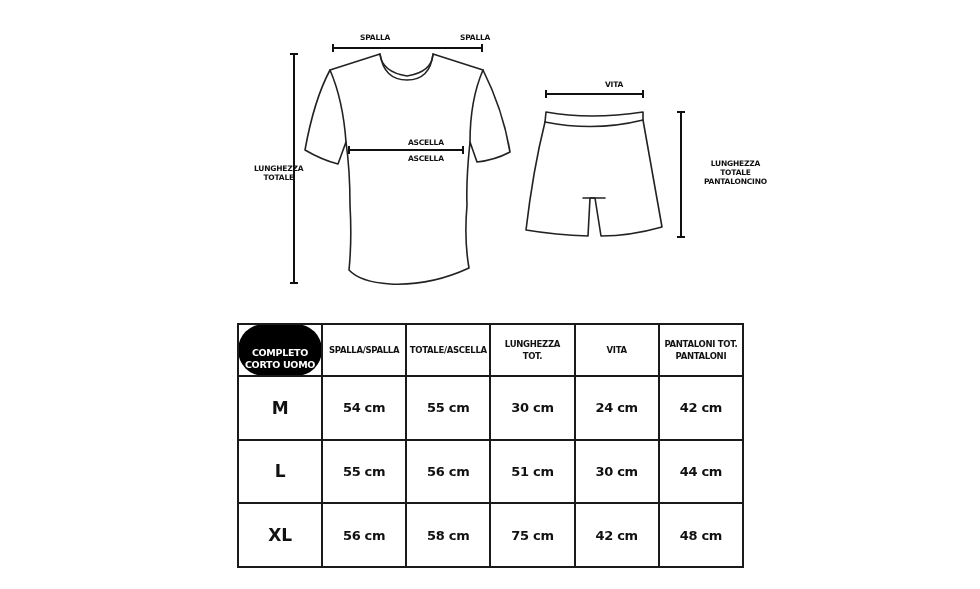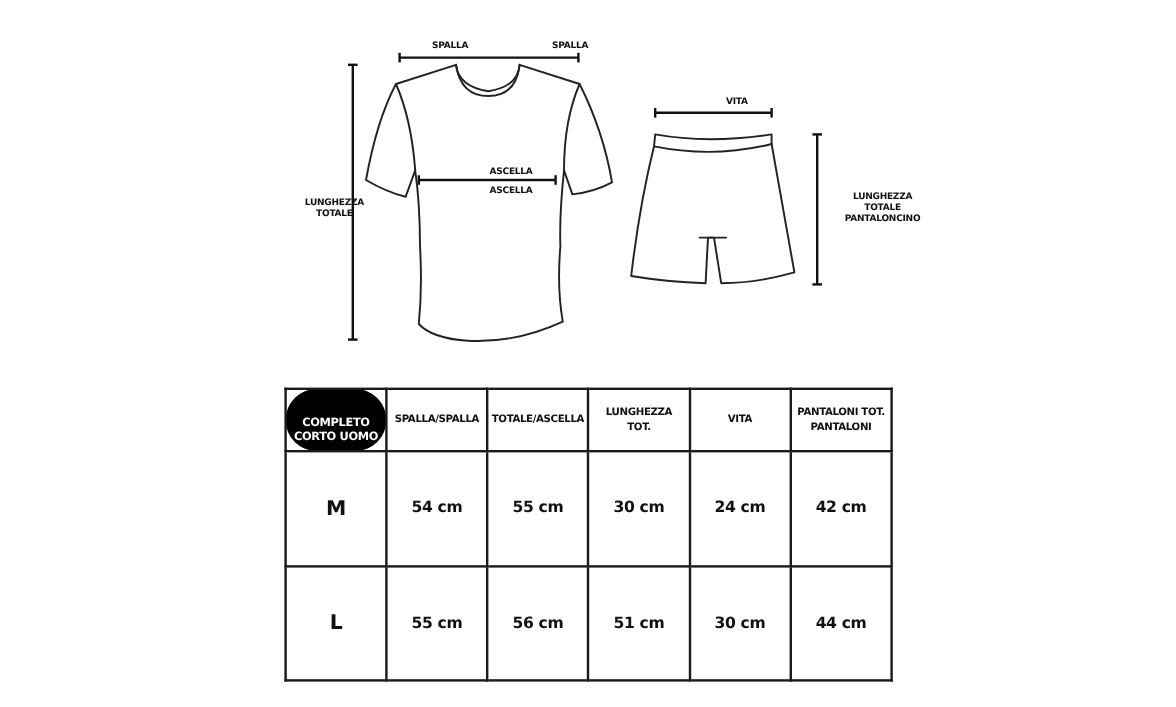--- a/index.html
+++ b/index.html
@@ -117,14 +117,22 @@
       <td>42 cm</td>
     </tr>
     <tr>
       <td class="sz">L</td>
       <td>55 cm</td>
       <td>56 cm</td>
       <td>51 cm</td>
       <td>30 cm</td>
       <td>44 cm</td>
     </tr>
+    <tr>
+      <td class="sz">XL</td>
+      <td>56 cm</td>
+      <td>58 cm</td>
+      <td>75 cm</td>
+      <td>42 cm</td>
+      <td>48 cm</td>
+    </tr>
   </tbody>
 </table>
 
 </body></html>

